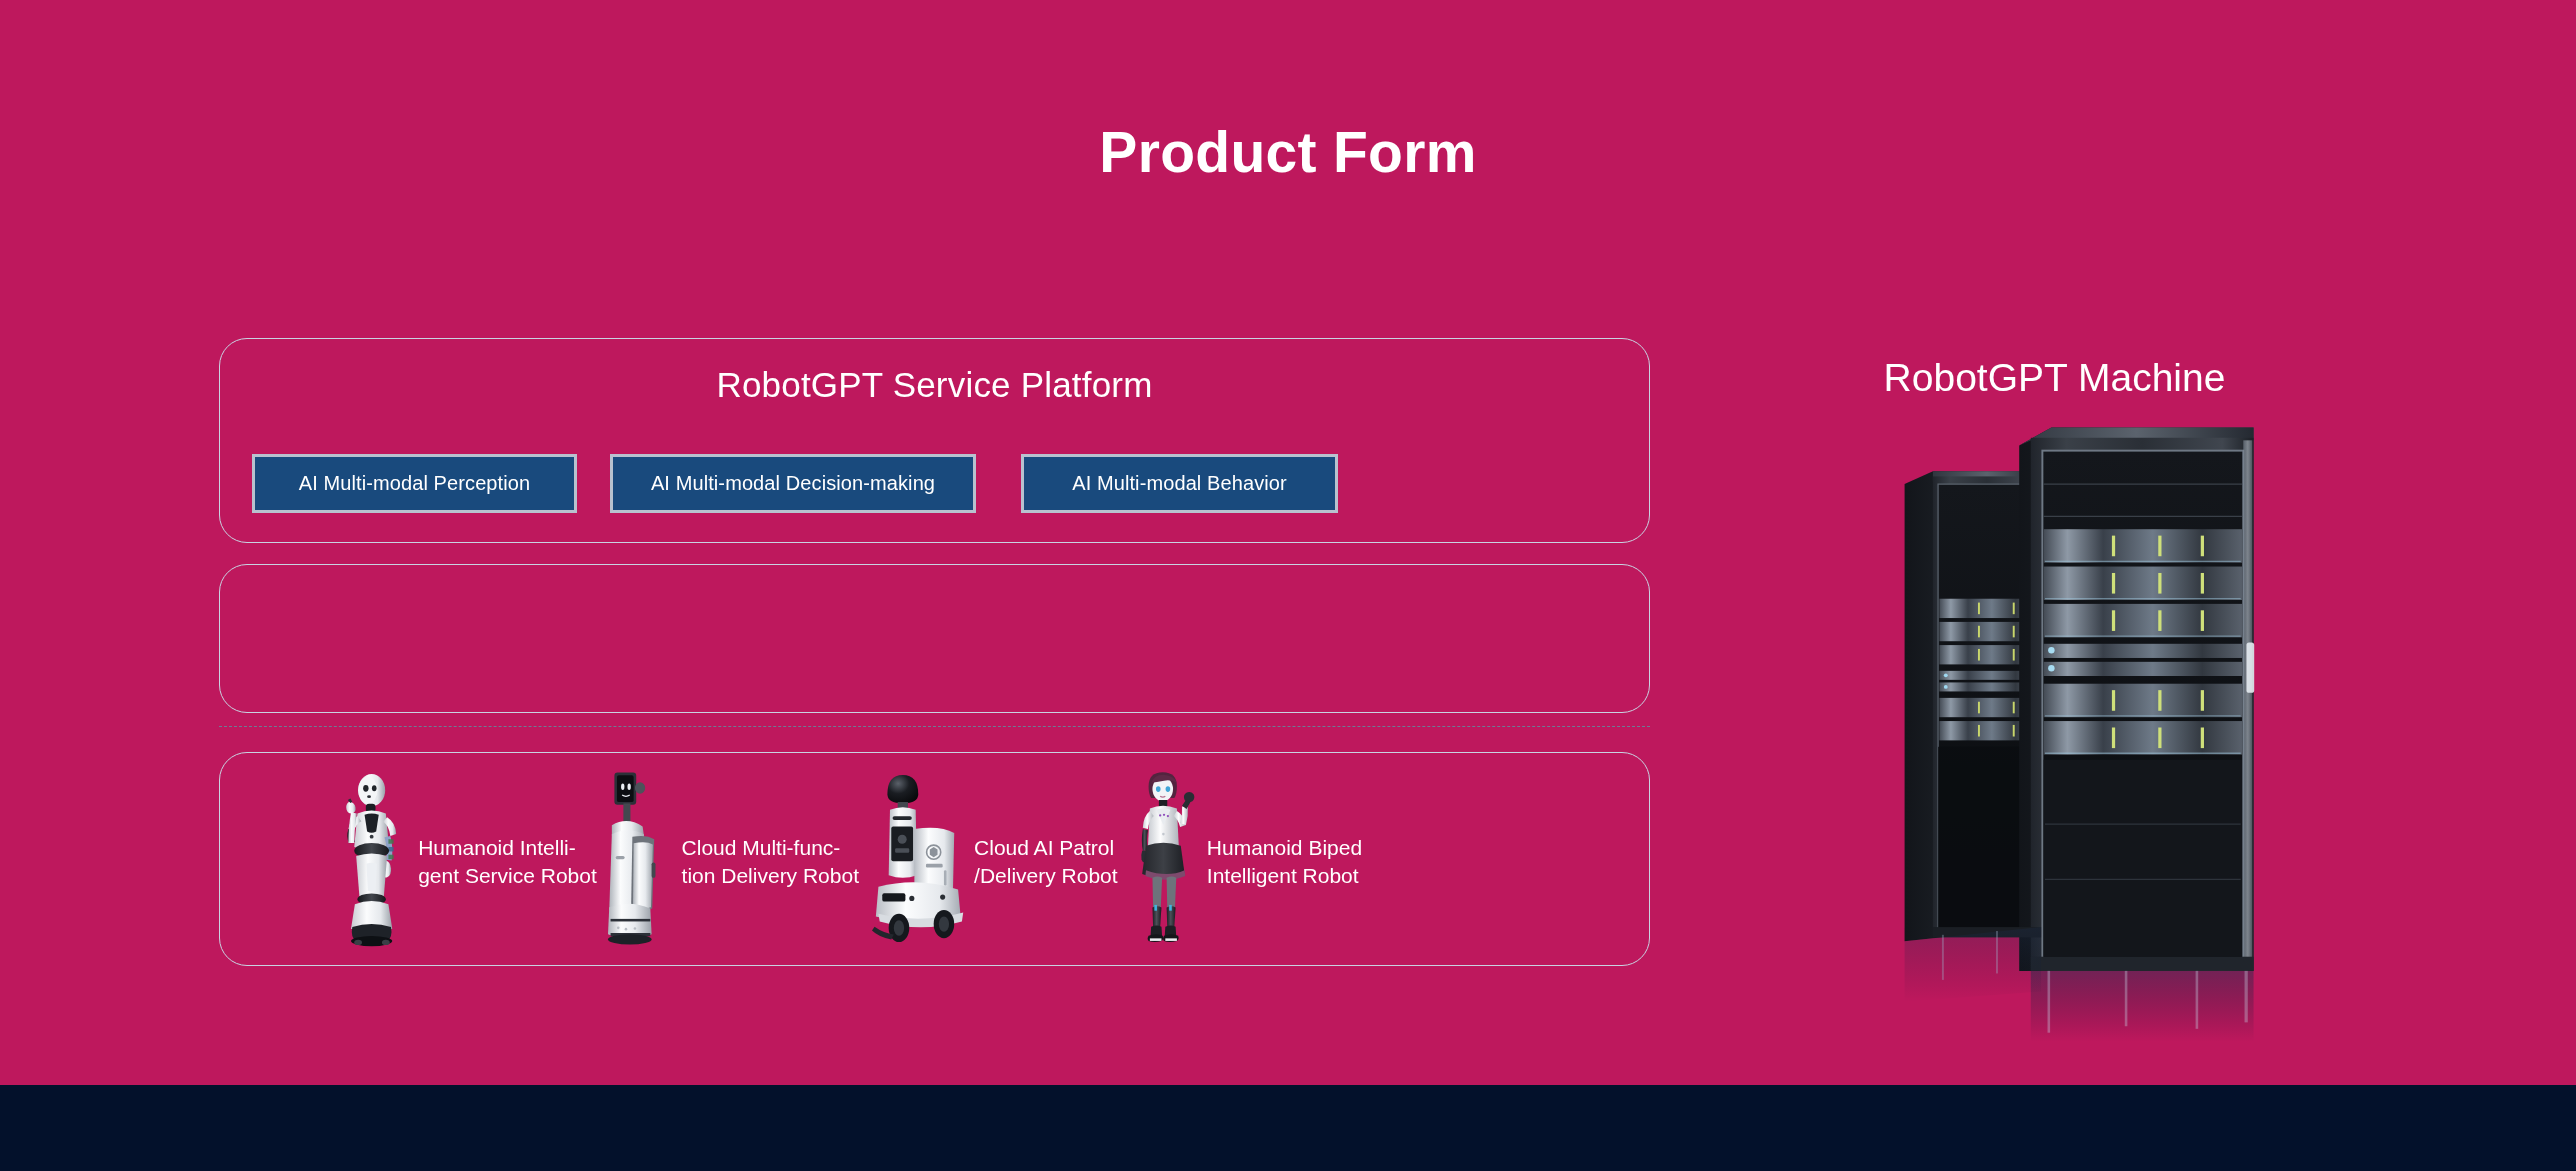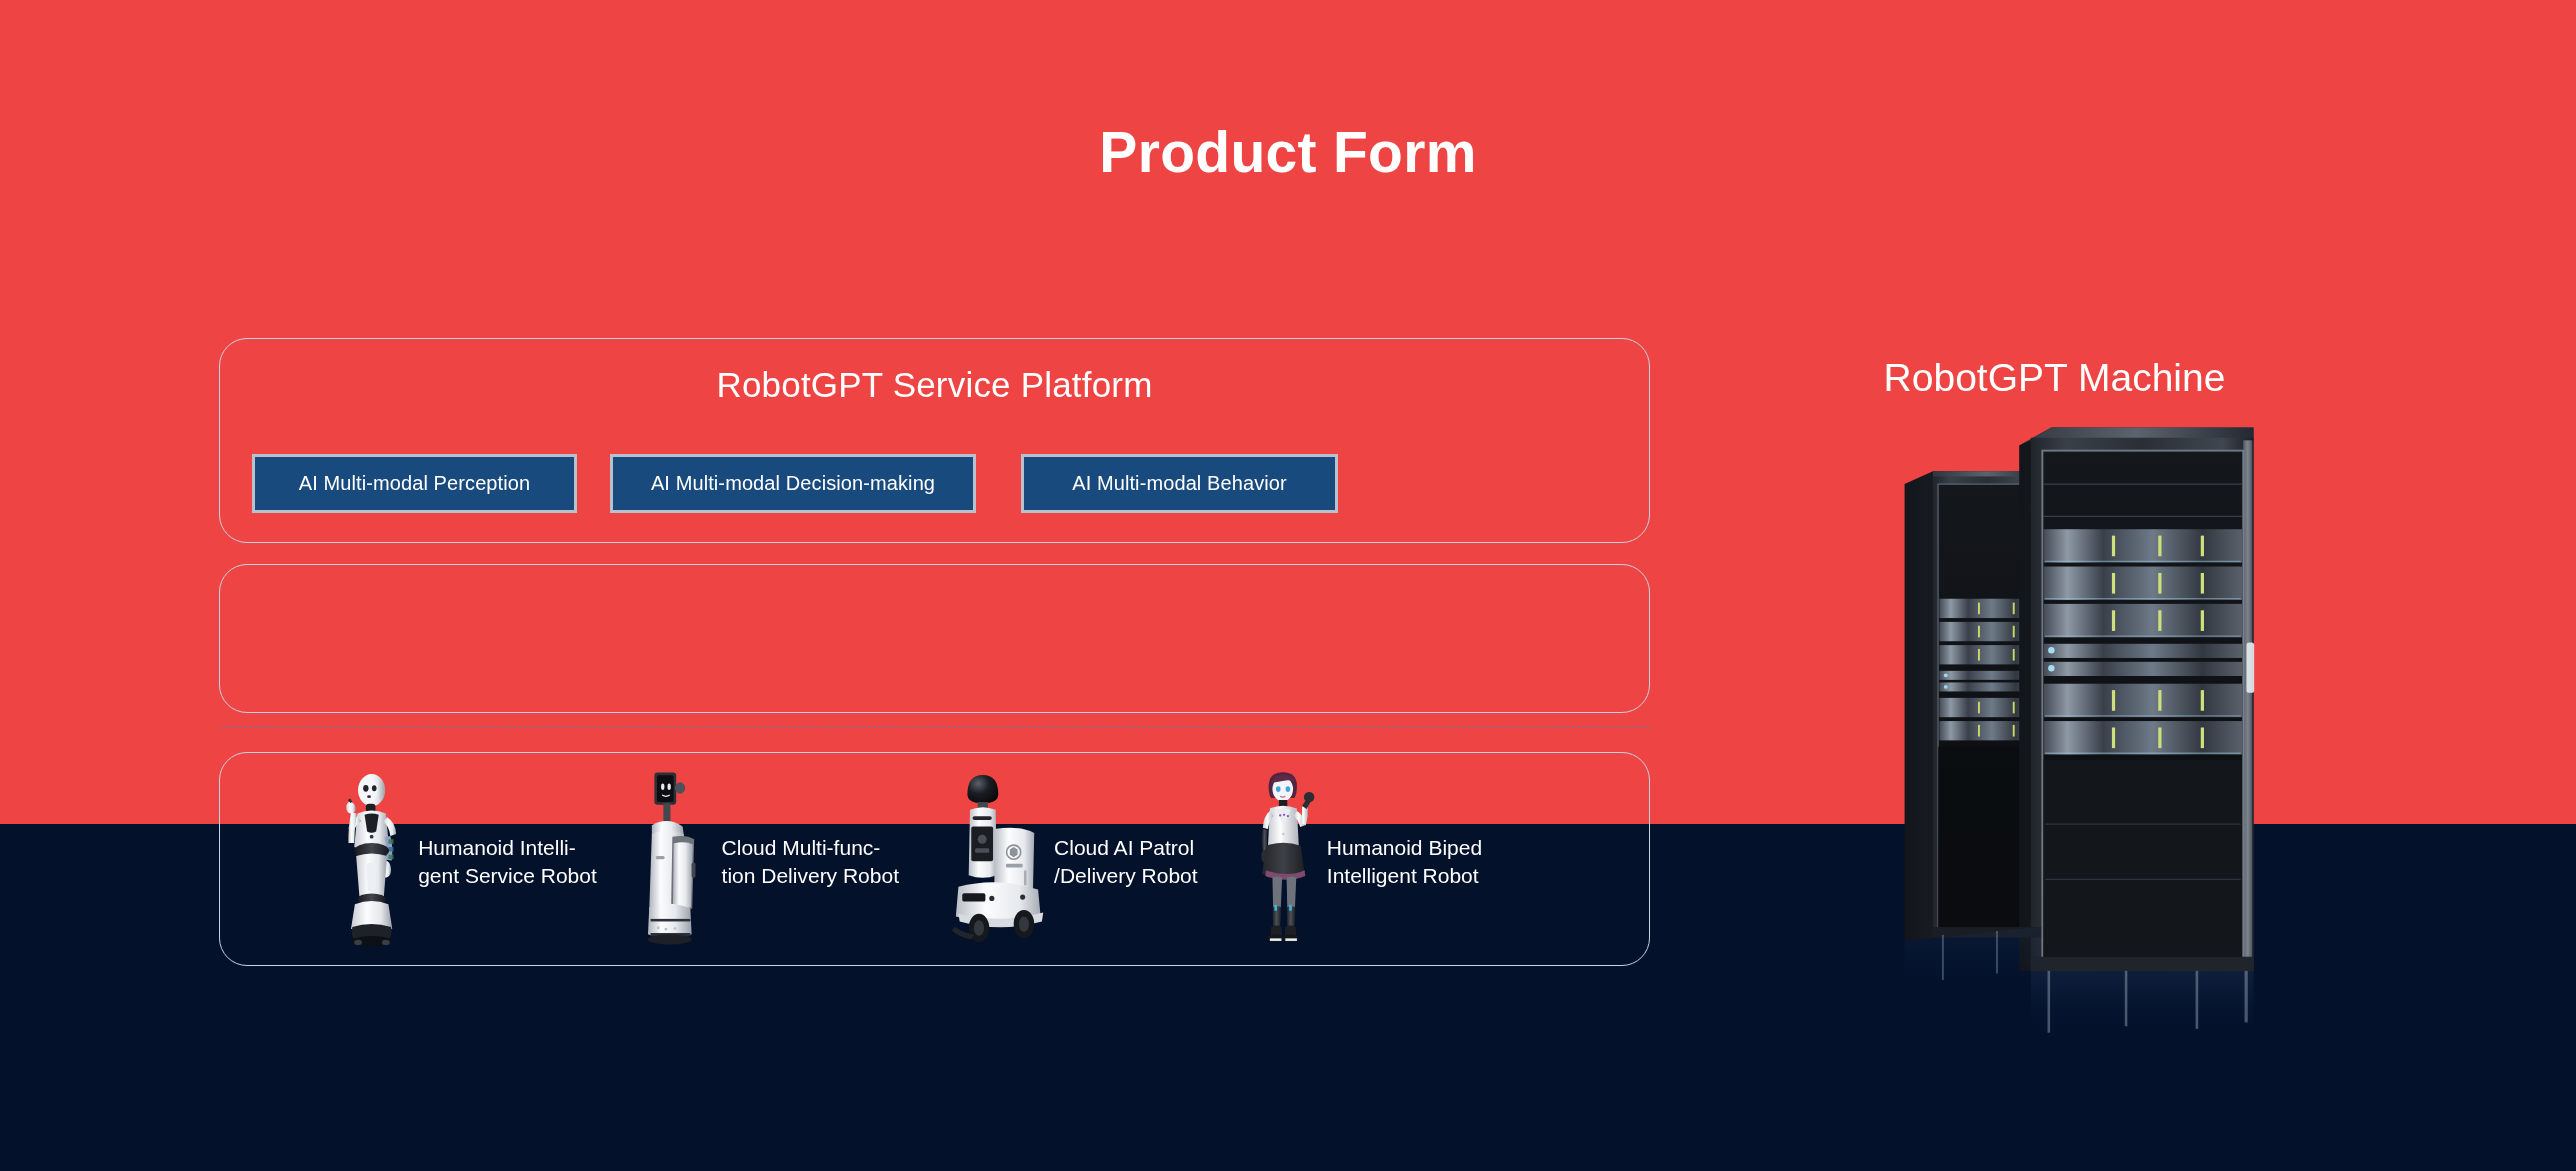--- a/index.html
+++ b/index.html
@@ -2,21 +2,21 @@
 <html style="font-size:10.3px"><head>
 <meta charset="utf-8">
 <style>
   * { margin:0; padding:0; box-sizing:border-box; }
   html, body {
     width:2576px; height:1171px;
     background:#03112b;
     font-family:"Liberation Sans", sans-serif;
     overflow:hidden;
   }
-  .slide { position:relative; width:2576px; height:824px; background:#ef4444; }
+  .slide { position:relative; width:2576px; height:1085px; background:#be185d; }
 
   
   .page-title{
     position:absolute; left:0; top:119px; width:2576px;
     text-align:center; color:#ffffff;
     font-size:57px; font-weight:700; letter-spacing:0.3px;
   }
 
   
   .panel{
@@ -56,21 +56,21 @@
   .chip.h1{ width:515px; }
   .chip.h2{ width:596px; }
 
   
   .divider{
     position:absolute; left:219px; top:726px; width:1431px; height:0;
     border-top:1.9px dashed #6c7b93;
   }
 
   
-  .robot-row{ position:absolute; left:109px; top:14px; display:flex; align-items:flex-end;gap:40px; }
+  .robot-row{ position:absolute; left:109px; top:14px; display:flex; align-items:flex-end; }
   .robot-item{ display:flex; align-items:center; }
   .robot-art{ position:relative; flex:0 0 auto; }
   .robot-label{
     color:#ffffff; font-size:21px; line-height:1.32; white-space:pre-line;
     margin-left:5.2px;
   }
   #ritem-1{ margin-right:2.6px; }
   #ritem-2{ margin-right:3.9px; }
   #ritem-3{ margin-right:10px; }
 

